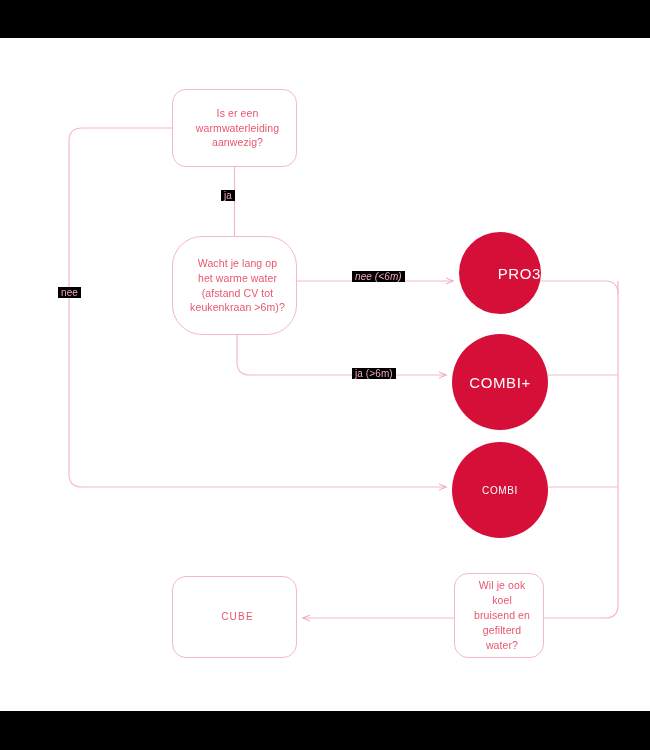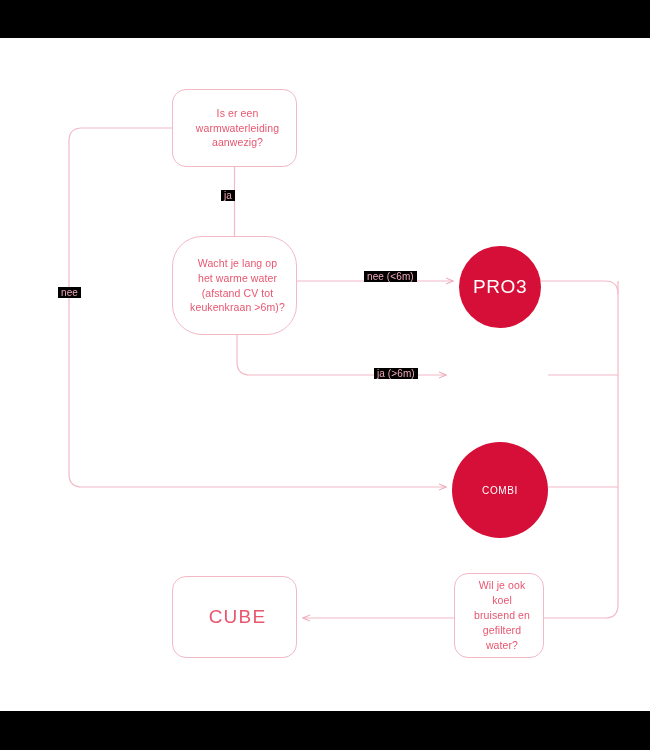--- a/index.html
+++ b/index.html
@@ -60,51 +60,51 @@
     color: #e8566f;
     line-height: 1.42;
     letter-spacing: .1px;
     padding-left: 6px;
   }
   .node-box .txt { display: block; padding: 0 10px; }
 
   #node-q1 { left: 172px; top: 51px;  width: 125px; height: 78px;  font-size: 10.5px; }
   #node-q2 { left: 172px; top: 198px; width: 125px; height: 99px;  font-size: 10.5px; border-radius: 30px; }
   #node-q3 { left: 454px; top: 535px; width: 90px;  height: 85px;  font-size: 10.5px; }
-  #node-cube { left: 172px; top: 538px; width: 125px; height: 82px; font-size: 19px; letter-spacing: 1.2px; }
+  #node-cube { left: 172px; top: 538px; width: 125px; height: 82px; font-size: 10px; letter-spacing: 1.2px; }
 
   
   .node-circle {
     position: absolute;
     border-radius: 50%;
     background: #d50f37;
     display: flex;
     align-items: center;
     justify-content: center;
     color: #ffffff;
     letter-spacing: .6px;
   }
-  #node-pro3   { left: 459px; top: 208px; width: 82px;  height: 82px;  font-size: 19px; }
+  #node-pro3   { left: 459px; top: 194px; width: 82px;  height: 82px;  font-size: 15px; justify-content: flex-end; }
   #node-combip { left: 452px; top: 296px; width: 96px;  height: 96px;  font-size: 15px; }
   #node-combi  { left: 452px; top: 404px; width: 96px;  height: 96px;  font-size: 10px; }
 
   
   .edge-label {
     position: absolute;
     color: #f0a8b9;
     font-size: 10px;
     white-space: nowrap;
     background: #000000;
     padding: 0 3px;
     letter-spacing: .1px;
   }
   #lbl-ja       { left: 221px; top: 152px; }
   #lbl-nee      { left: 58px;  top: 249px; text-align: right; }
-  #lbl-nee6m    { left: 364px; top: 233px; }
-  #lbl-ja6m     { left: 374px; top: 330px; }
+  #lbl-nee6m    { left: 352px; top: 233px; font-style: italic; }
+  #lbl-ja6m     { left: 352px; top: 330px; }
 </style>
 </head>
 <body>
 
 <div id="page">
 
   <div class="bar" id="bar-top"></div>
   <div class="bar" id="bar-bot"></div>
 
   <div id="canvas">
@@ -151,20 +151,23 @@
     </div>
 
     <div class="node-box" id="node-cube">
       <span class="txt">CUBE</span>
     </div>
 
     <div class="node-circle" id="node-pro3">
       <span>PRO3</span>
     </div>
 
+    <div class="node-circle" id="node-combip">
+      <span>COMBI+</span>
+    </div>
 
     <div class="node-circle" id="node-combi">
       <span>COMBI</span>
     </div>
 
     <span class="edge-label" id="lbl-ja">ja</span>
     <span class="edge-label" id="lbl-nee">nee</span>
     <span class="edge-label" id="lbl-nee6m">nee (&lt;6m)</span>
     <span class="edge-label" id="lbl-ja6m">ja (&gt;6m)</span>
 

